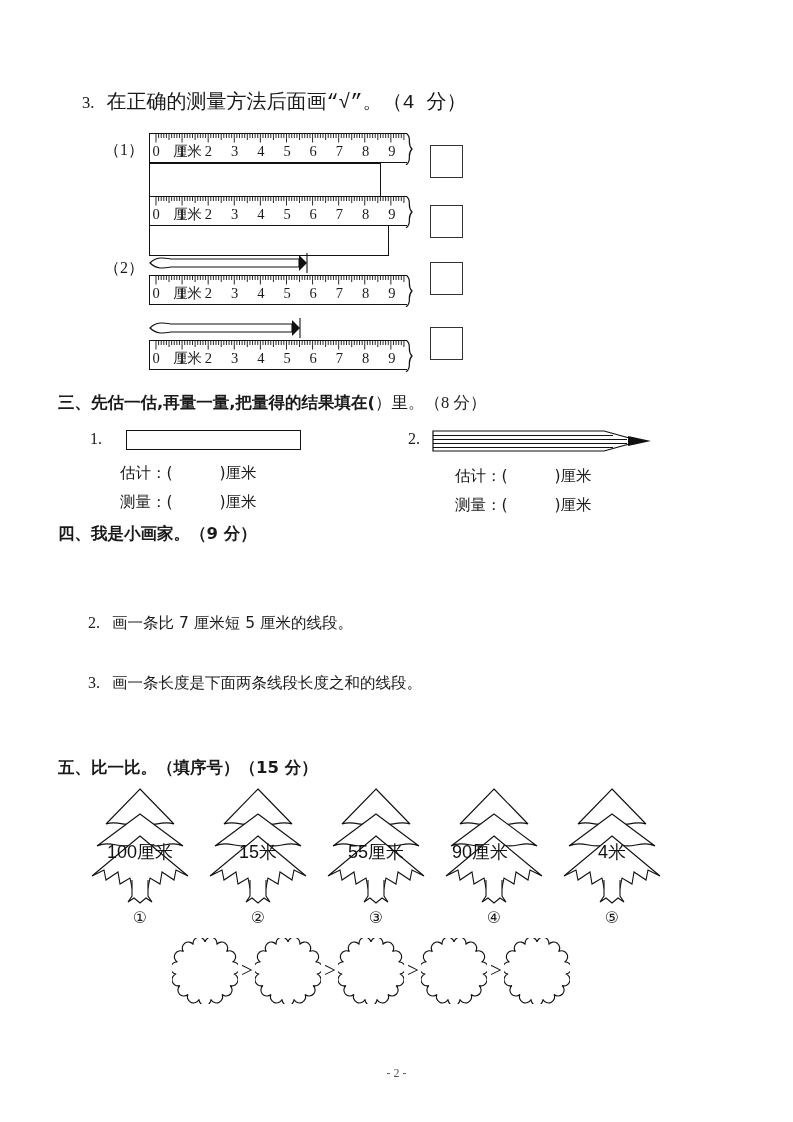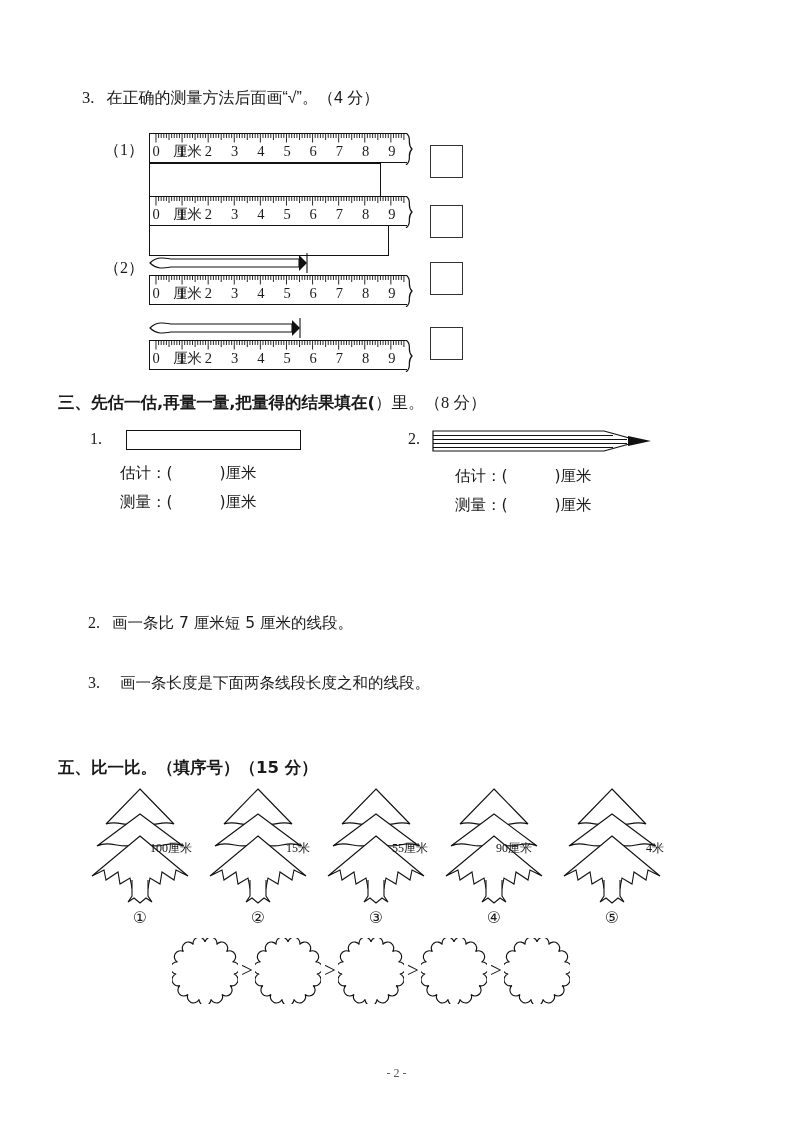--- a/index.html
+++ b/index.html
@@ -41,22 +41,22 @@
 
   
   #q3-title {
     position: absolute;
     left: 82px;
     top: 88px;
     white-space: nowrap;
     font-size: 16.5px;
   }
   #q3-title .zh {
-    font-family: Liberation Sans, sans-serif;
-    font-size: 16px;
+    font-family: Liberation Mono, monospace;
+    font-size: 20px;
   }
 
   .sub-label {
     position: absolute;
     font-family: "Liberation Serif", serif;
     font-size: 16px;
     white-space: nowrap;
   }
 
   
@@ -162,23 +162,23 @@
   
   #sec5-head { position: absolute; left: 58px; top: 757px; }
   .tree {
     position: absolute;
     width: 104px;
     height: 122px;
   }
   .tree-label {
     position: absolute;
     width: 104px;
-    text-align: right;
-    font-family: Liberation Serif, serif;
-    font-size: 12px;
+    text-align: center;
+    font-family: Liberation Sans, sans-serif;
+    font-size: 18px;
     color: #111;
     pointer-events: none;
   }
   .circ-num {
     position: absolute;
     width: 104px;
     text-align: center;
     font-family: "DejaVu Sans", sans-serif;
     font-size: 16px;
   }
@@ -745,28 +745,31 @@
   </svg>
   <div class="fill-line" style="left:455px; top:466px;">
     <span>估计：(</span>
     <span style="display:inline-block;width:42px"></span><span>)厘米</span>
   </div>
   <div class="fill-line" style="left:455px; top:495px;">
     <span>测量：(</span>
     <span style="display:inline-block;width:42px"></span><span>)厘米</span>
   </div>
 
+  <div id="sec4-head" class="sec-head">
+    <span>四、我是小画家。（9 分）</span>
+  </div>
 
   <div class="s4-item" style="left:88px; top:613px;">
     <span class="num">2.</span>
     <span class="zh" style="margin-left:8px">画一条比 7 厘米短 5 厘米的线段。</span>
   </div>
   <div class="s4-item" style="left:88px; top:673px;">
     <span class="num">3.</span>
-    <span class="zh" style="margin-left:16px">画一条长度是下面两条线段长度之和的线段。</span>
+    <span class="zh" style="margin-left:8px">画一条长度是下面两条线段长度之和的线段。</span>
   </div>
 
   <div id="sec5-head" class="sec-head">
     <span>五、比一比。（填序号）（15 分）</span>
   </div>
 
   <div id="tree-row">
       <svg class="tree" style="left:88px; top:784px;" viewBox="0 0 104 122">
         <path d="M52 5 L86 40 C 74 36, 66 43, 58 40 C 54 38, 50 41, 46 40 C 38 43, 30 36, 18 40 Z" fill="#fff" stroke="#111" stroke-width="1.1"></path>
         <path d="M52 30 L95 62 C 82 56, 72 65, 62 61 C 56 58, 50 63, 44 61 C 33 65, 22 56, 9 62 Z" fill="#fff" stroke="#111" stroke-width="1.1"></path>

